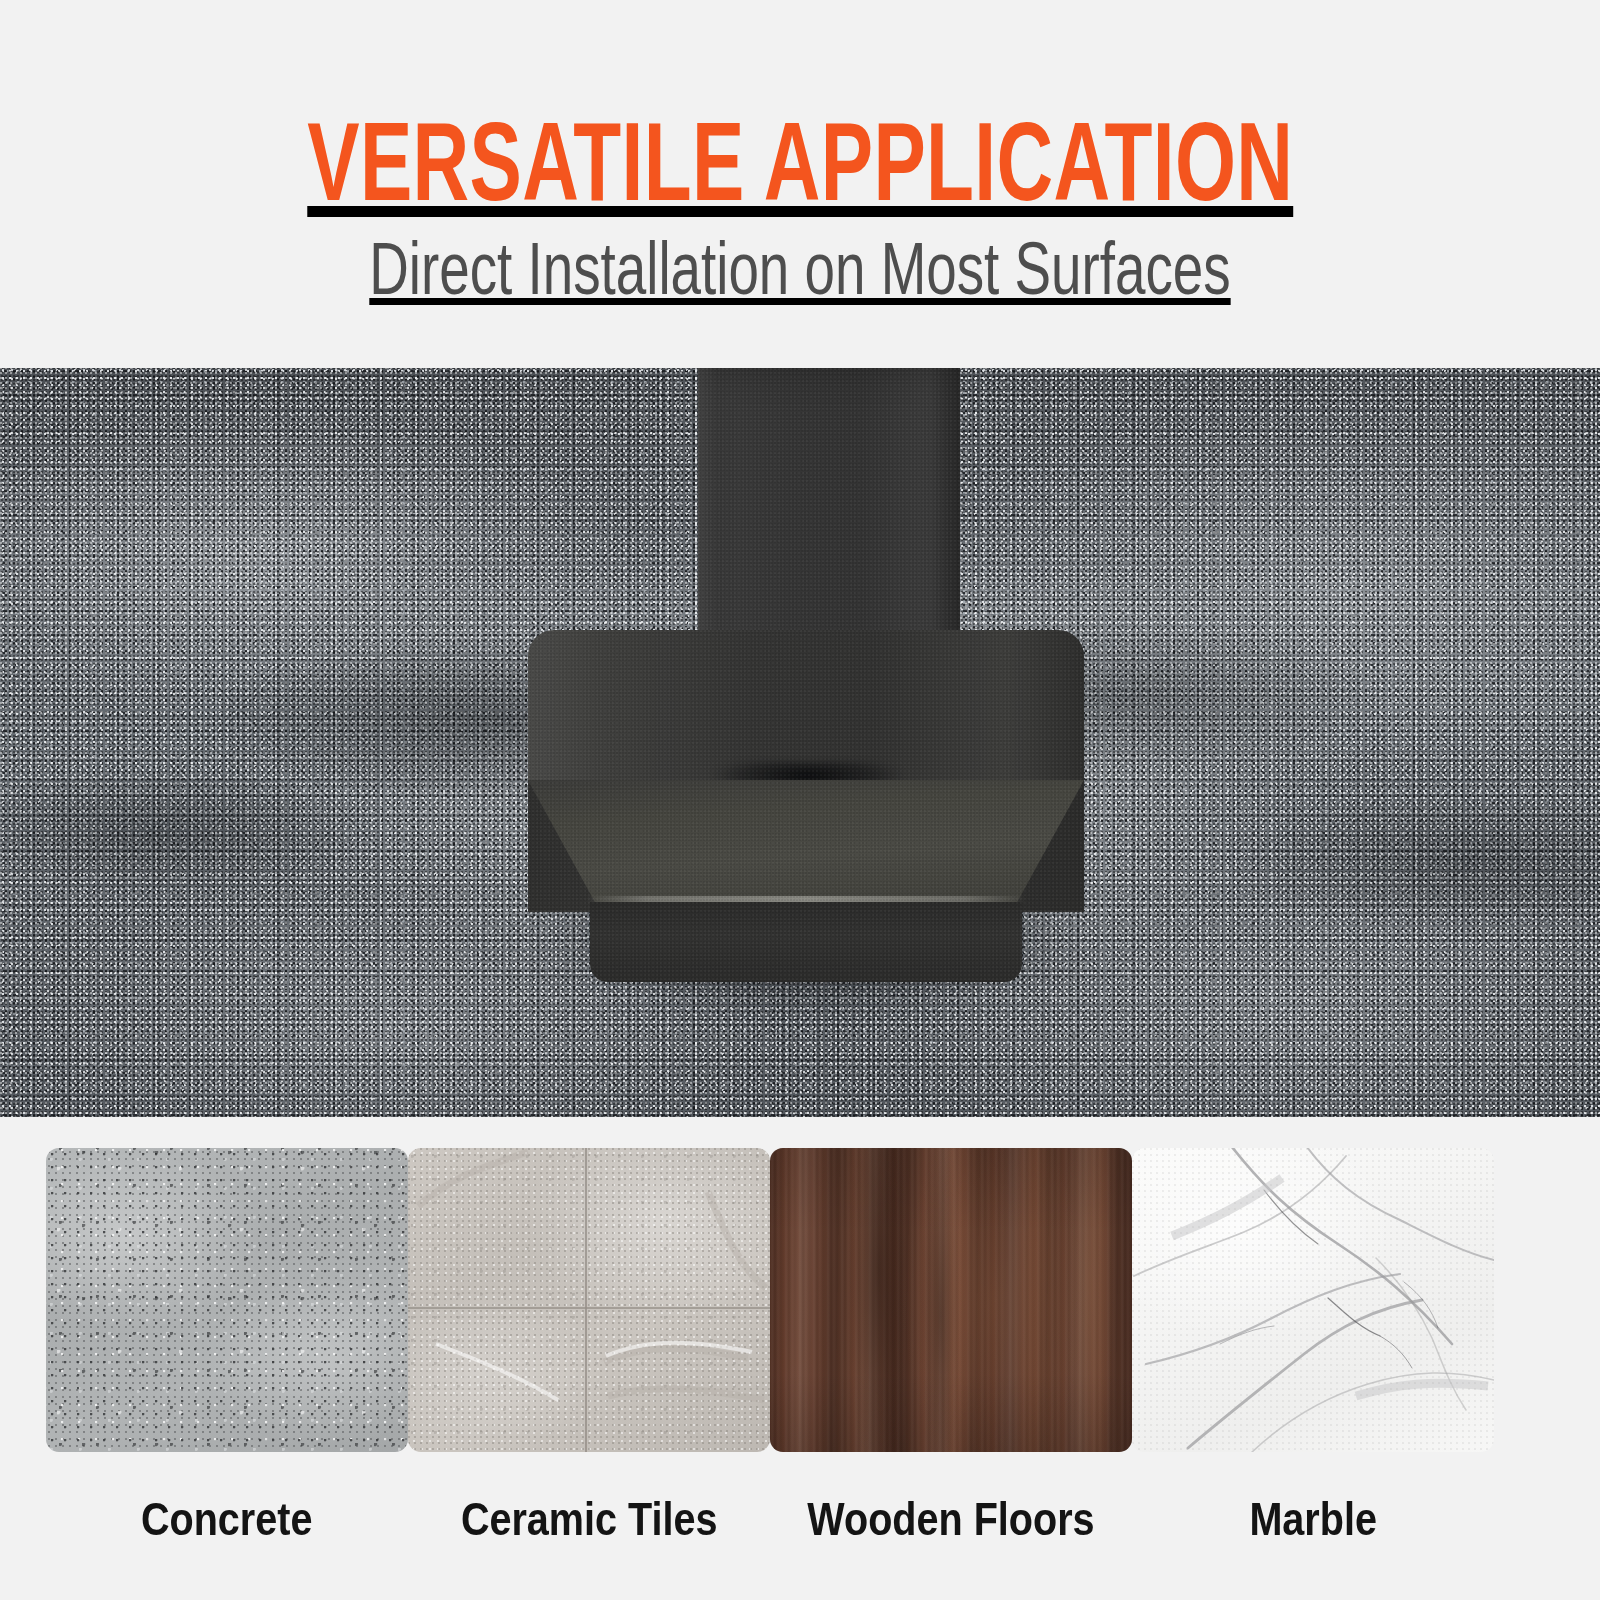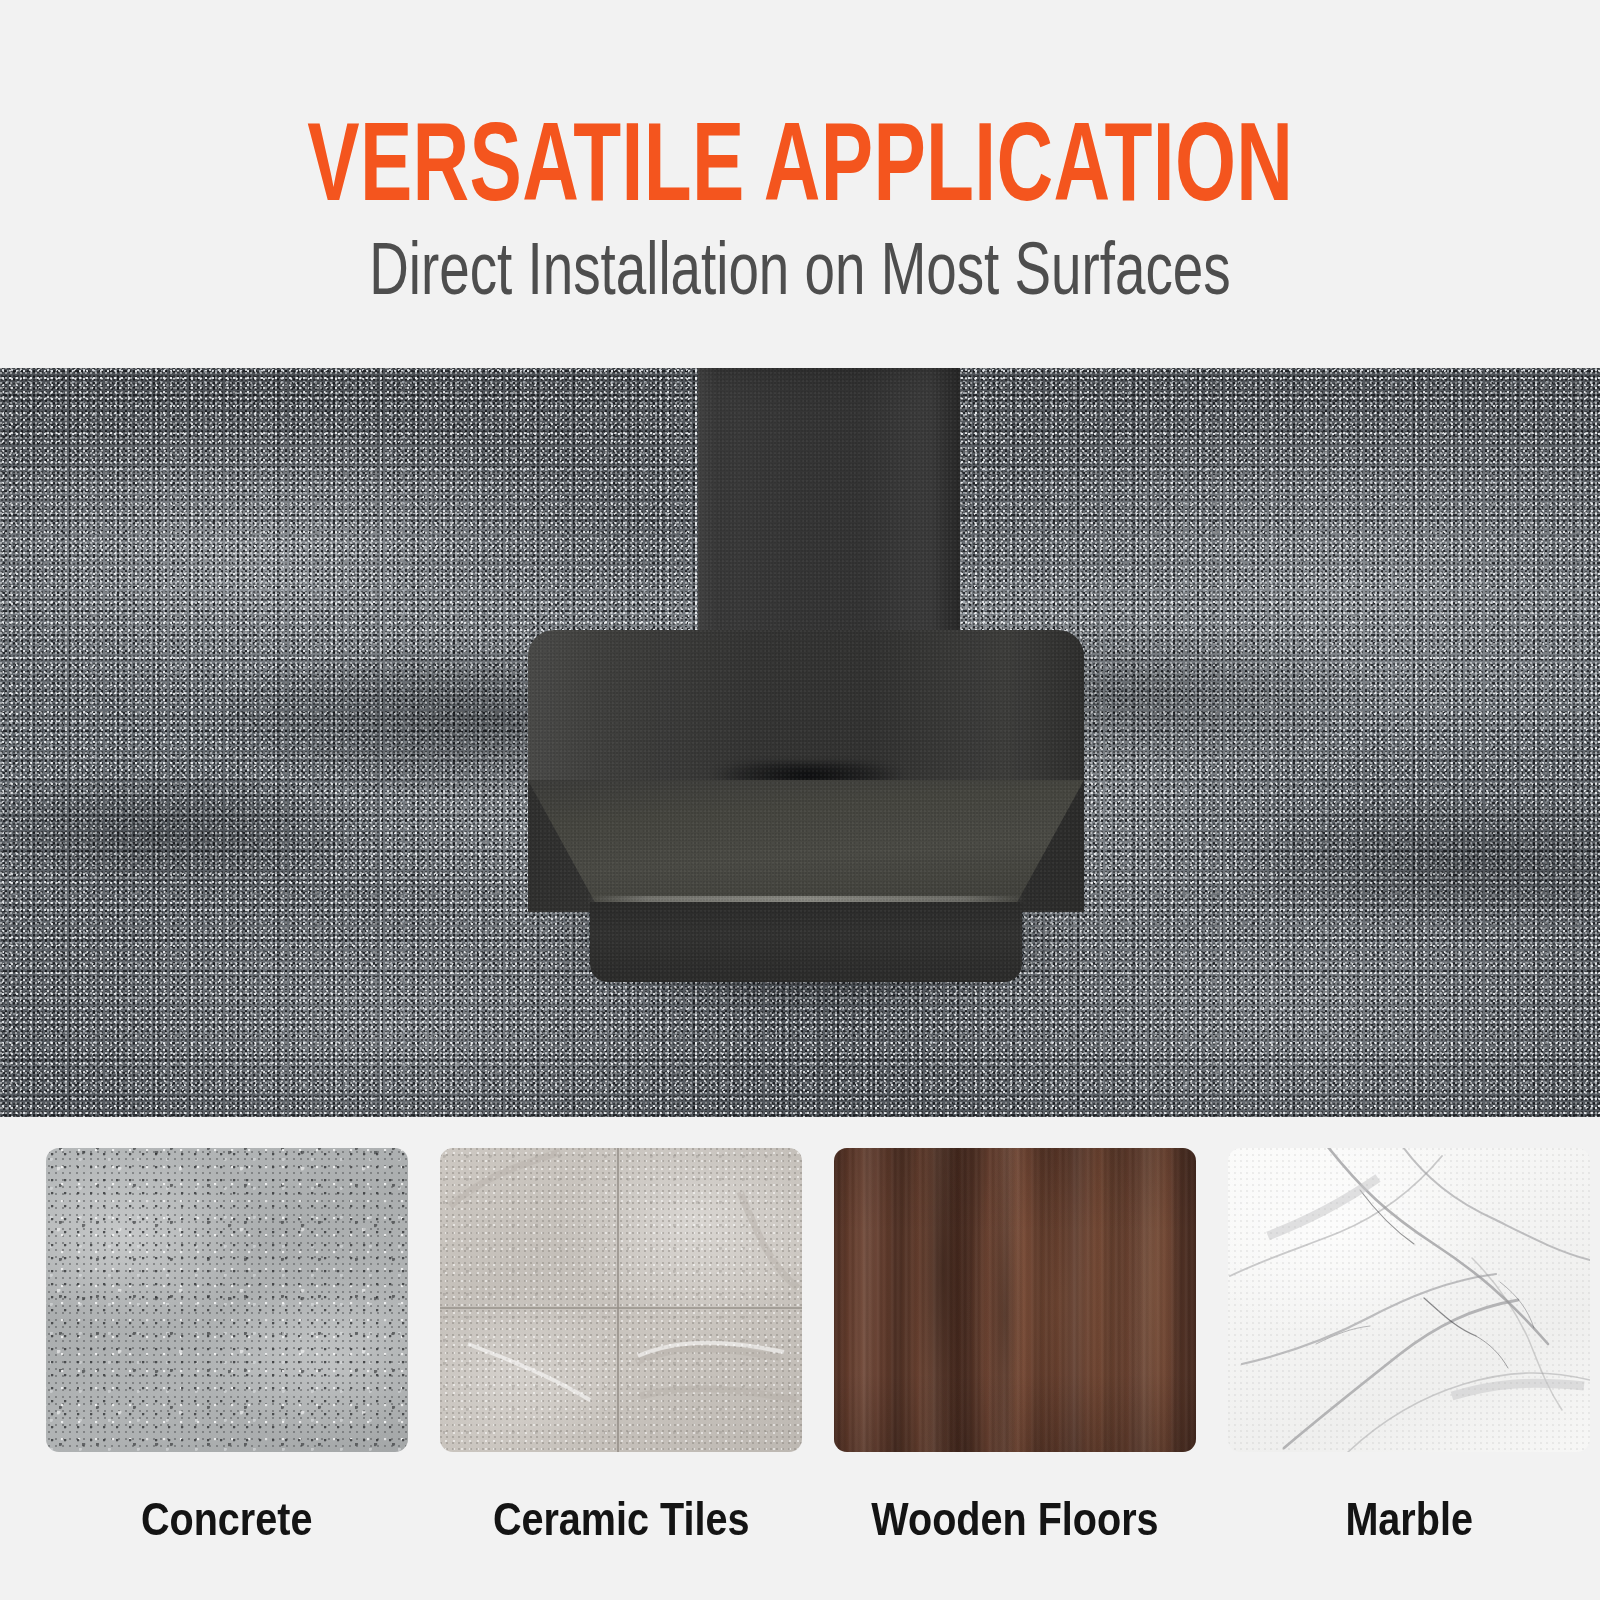--- a/index.html
+++ b/index.html
@@ -19,20 +19,21 @@
   .header {
     position: absolute;
     top: 0; left: 0;
     width: 1600px;
     height: 368px;
     background: #f2f2f2;
     display: flex;
     flex-direction: column;
     align-items: center;
     justify-content: flex-start;
+    text-decoration: underline;
   }
   .headline {
     margin-top: 106px;
     font-size: 112px;
     line-height: 1.0;
     font-weight: 700;
     letter-spacing: 0.5px;
     color: #f4551e;
     text-transform: uppercase;
     transform: scaleX(0.70);
@@ -225,21 +226,21 @@
     width: 1600px;
     height: 483px;
     background: #f2f2f2;
   }
   .swatch-row {
     position: absolute;
     left: 46px;
     top: 31px;
     width: 1508px;
     display: flex;
-    gap: 32px;
+    gap: 0;
   }
   .swatch-cell {
     width: 362px;
     display: flex;
     flex-direction: column;
     align-items: center;
   }
   .swatch {
     width: 362px;
     height: 304px;

